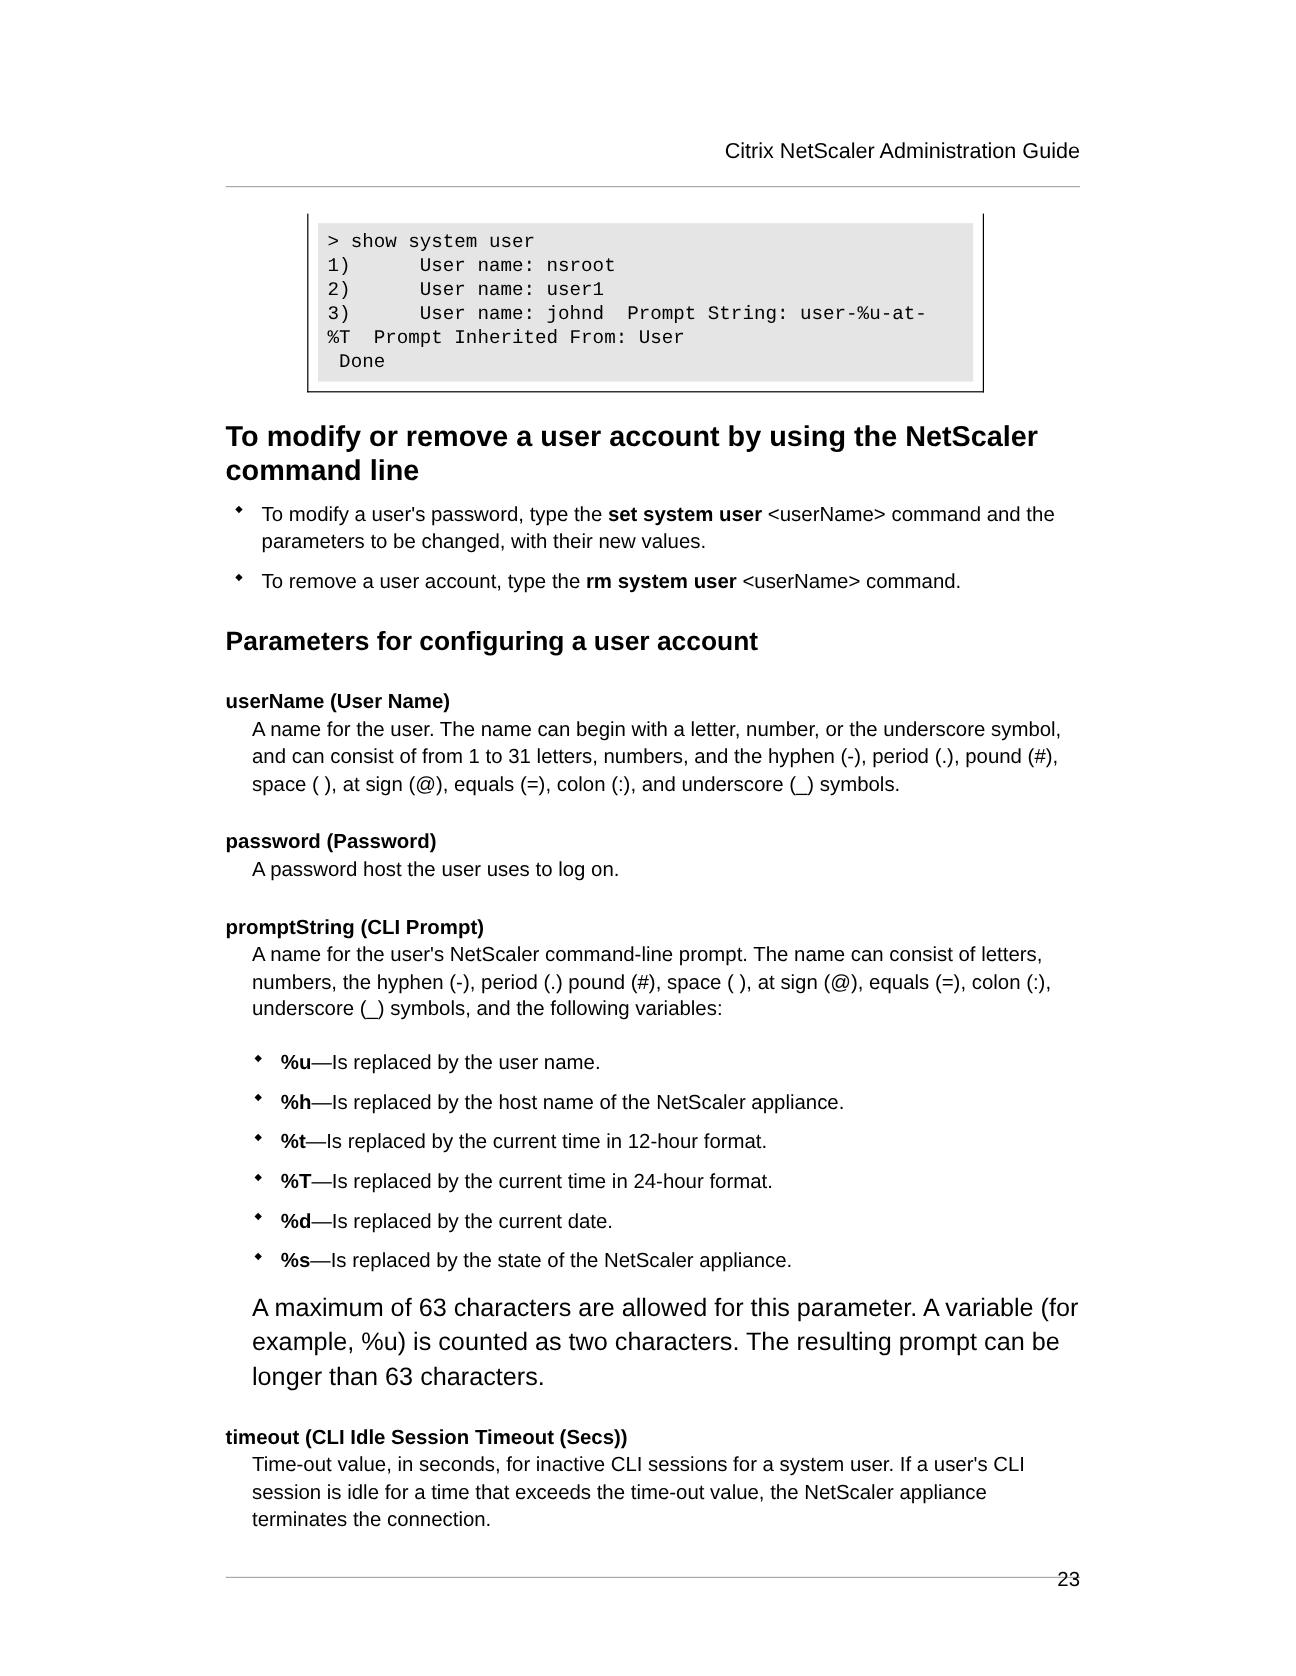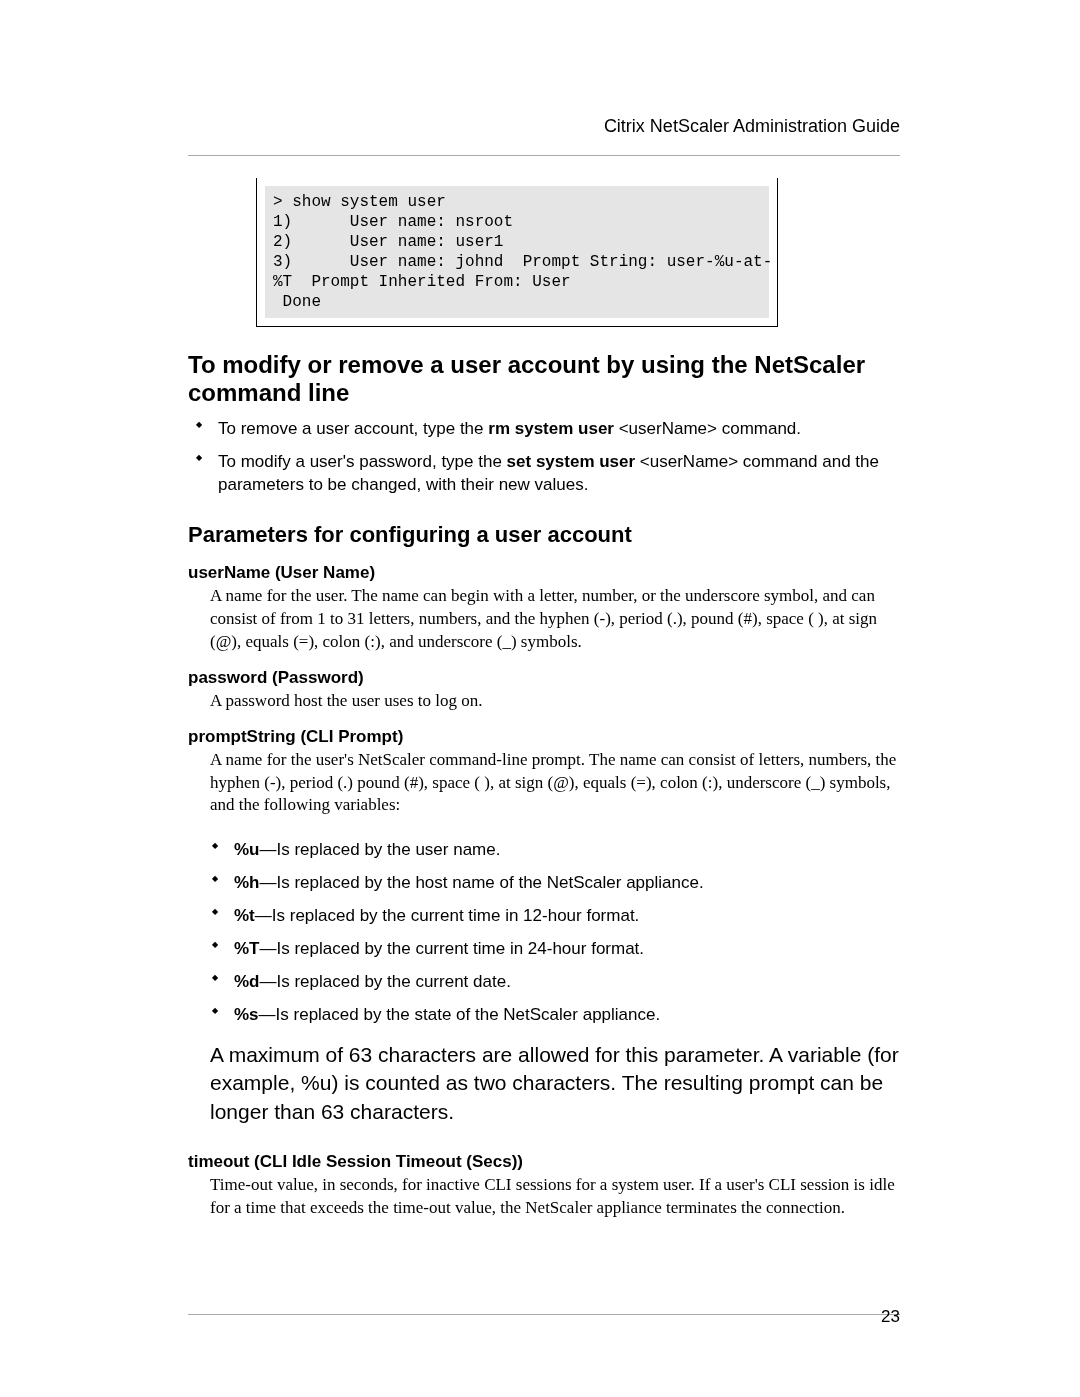--- a/index.html
+++ b/index.html
@@ -32,21 +32,21 @@
   }
   .content-indent {
     margin-left: 68px;
   }
   .code-wrap {
     border-left: 1px solid #000;
     border-right: 1px solid #000;
     border-bottom: 1px solid #000;
     padding: 8px 8px 8px 8px;
     box-sizing: border-box;
-    width: 522px;
+    width: 564px;
   }
   .code-block {
     background: #e5e5e5;
     font-family: "Courier New", Courier, monospace;
     font-size: 16px;
     line-height: 1.25;
     white-space: pre;
     padding: 6px 8px;
   }
   h2.section {
@@ -86,27 +86,26 @@
   ul.bullets.inner {
     margin-left: 22px;
     margin-top: 22px;
   }
   ul.bullets.inner > li {
     margin-bottom: 10px;
   }
   .param-term {
     font-weight: bold;
     font-size: 17px;
-    margin-top: 14px;
+    margin-top: 26px;
   }
   .param-desc {
     font-size: 17px;
     line-height: 1.35;
     margin: 2px 0 0 22px;
-    font-family: Liberation Serif, serif;
   }
   .param-note {
     font-size: 21px;
     line-height: 1.35;
     margin: 14px 0 0 22px;
   }
   .b { font-weight: bold; }
   .hr-bottom {
     height: 1px;
     background: #aaa;
@@ -139,24 +138,24 @@
 3)      User name: johnd  Prompt String: user-%u-at-
 %T  Prompt Inherited From: User
  Done</div>
     </div>
   </div>
 
   <h2 class="section">To modify or remove a user account by using the NetScaler command line</h2>
 
   <ul class="bullets">
     <li>
-      <span>To remove a user account, type the </span><span class="b">rm system user</span><span> &lt;userName&gt; command.</span>
+      <span>To modify a user's password, type the </span><span class="b">set system user</span><span> &lt;userName&gt; command and the parameters to be changed, with their new values.</span>
     </li>
     <li>
-      <span>To modify a user's password, type the </span><span class="b">set system user</span><span> &lt;userName&gt; command and the parameters to be changed, with their new values.</span>
+      <span>To remove a user account, type the </span><span class="b">rm system user</span><span> &lt;userName&gt; command.</span>
     </li>
   </ul>
 
   <h3 class="section">Parameters for configuring a user account</h3>
 
   <div class="param-term">userName (User Name)</div>
   <div class="param-desc">A name for the user. The name can begin with a letter, number, or the underscore symbol, and can consist of from 1 to 31 letters, numbers, and the hyphen (-), period (.), pound (#), space ( ), at sign (@), equals (=), colon (:), and underscore (_) symbols.</div>
 
   <div class="param-term">password (Password)</div>
   <div class="param-desc">A password host the user uses to log on.</div>

